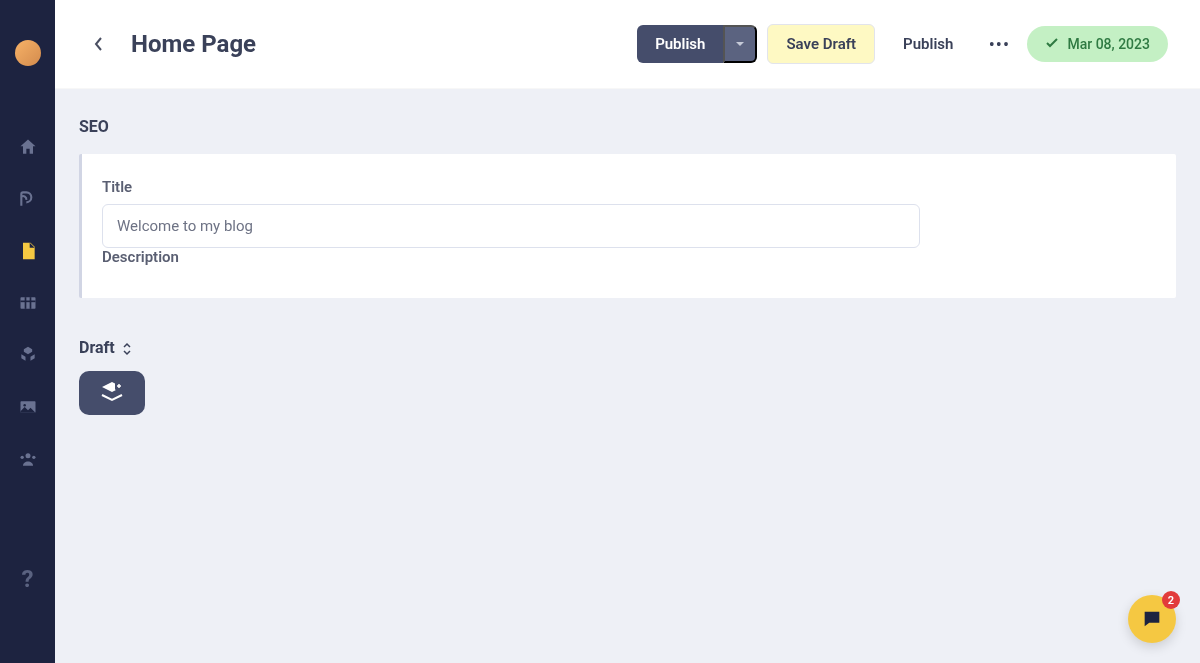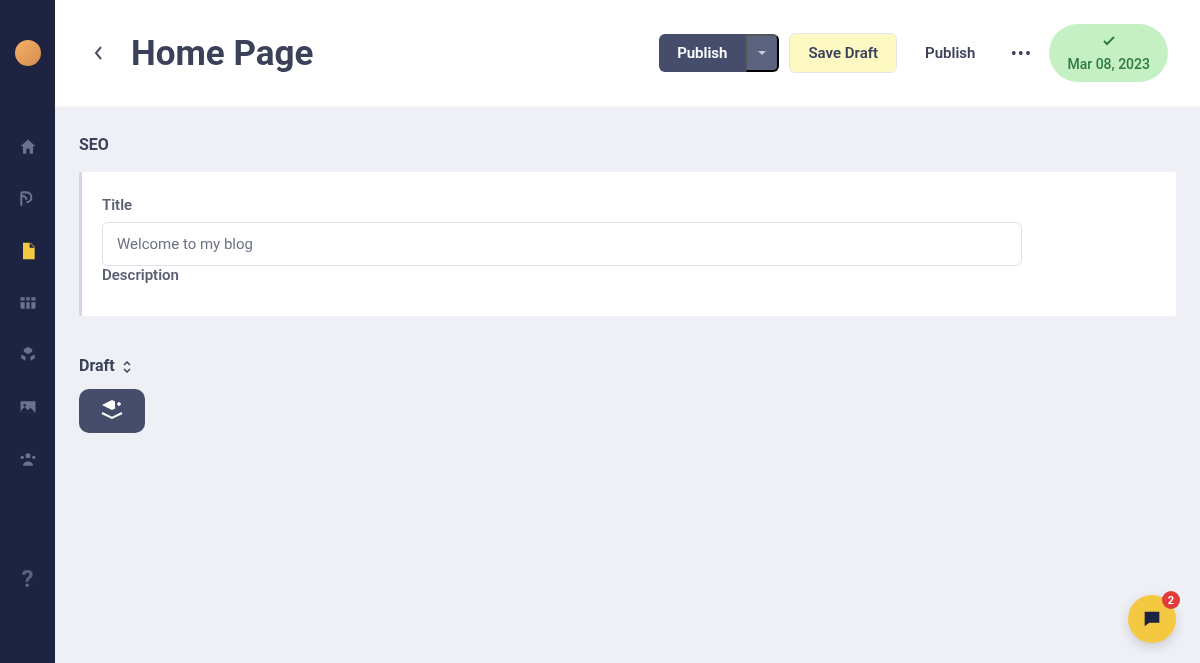--- a/index.html
+++ b/index.html
@@ -94,21 +94,21 @@
       align-items: center;
       justify-content: center;
       cursor: pointer;
       color: #4a4f62;
     }
     .back-btn svg {
       width: 10px;
       height: 16px;
     }
     .page-title {
-      font-size: 35px;
+      font-size: 24px;
       font-weight: 700;
       color: #3a4159;
     }
     .header-right {
       display: flex;
       align-items: center;
       gap: 10px;
     }
     .btn {
       padding: 10px 18px;
@@ -160,25 +160,23 @@
       color: #3a4159;
       font-size: 18px;
       letter-spacing: 1px;
     }
     .status-pill {
       background: #c4f0c4;
       color: #2f7a42;
       padding: 10px 18px;
       border-radius: 9999px;
       display: flex;
-      align-items: center;
       gap: 8px;
       font-size: 14px;
       font-weight: 500;
-      flex-direction: column;
     }
     .status-pill svg {
       width: 14px;
       height: 14px;
       stroke: #2f7a42;
     }
 
     
     .content {
       padding: 28px 24px;
@@ -203,21 +201,21 @@
       margin-bottom: 8px;
     }
     .field-label {
       font-size: 15px;
       font-weight: 600;
       color: #5a5f72;
       margin-bottom: 8px;
       display: block;
     }
     .field-input {
-      width: 920px;
+      width: 818px;
       max-width: 100%;
       padding: 12px 14px;
       font-size: 15px;
       color: #6e7385;
       border: 1px solid #dde1ed;
       border-radius: 6px;
       outline: none;
       background: #ffffff;
     }
     .body-section-label {

